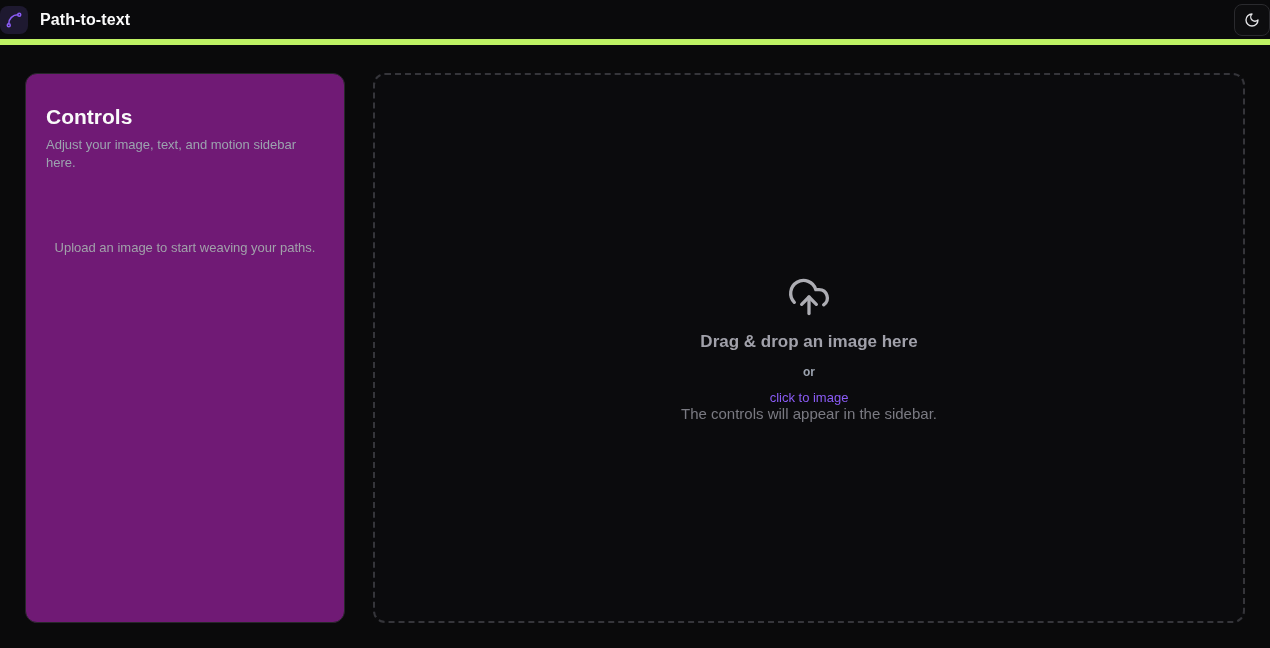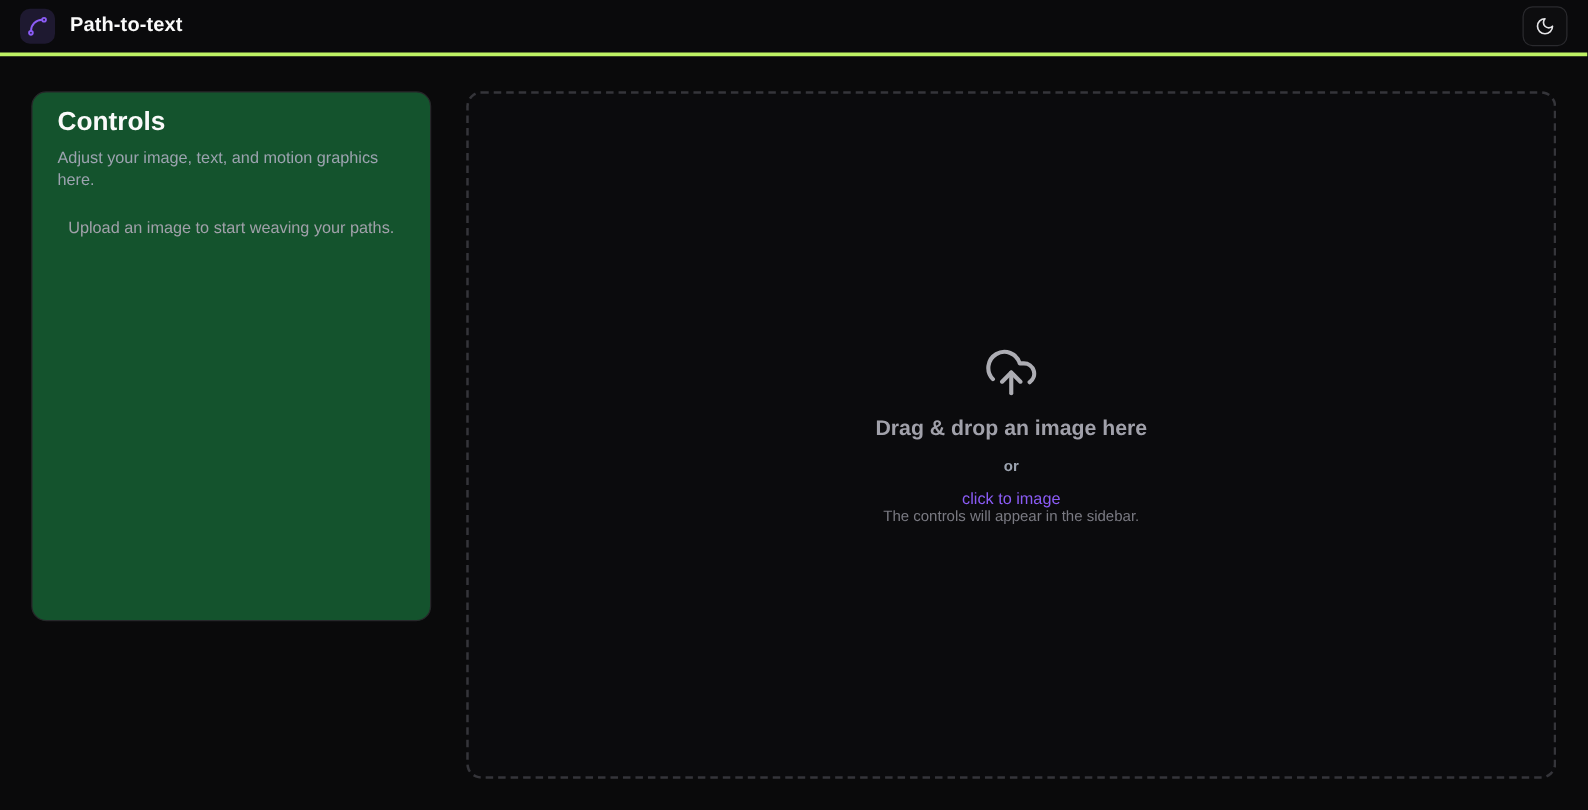--- a/index.html
+++ b/index.html
@@ -10,23 +10,23 @@
     background: #0a0a0b;
     font-family: "Liberation Sans", sans-serif;
     color: #fafafa;
   }
 
   
   .app-header {
     height: 45px;
     display: flex;
     align-items: center;
-    padding: 0 16px;
+    padding: 0 0;
     background: #0a0a0c;
-    border-bottom: 3px solid #bef264;
+    border-bottom: 6px solid #bef264;
   }
   .logo-box {
     width: 28px;
     height: 28px;
     border-radius: 8px;
     background: #1e1930;
     display: flex;
     align-items: center;
     justify-content: center;
     flex: 0 0 auto;
@@ -56,39 +56,39 @@
     display: flex;
     gap: 28px;
     padding: 28px 25px 25px 25px;
     height: 603px;
   }
 
   
   .controls-panel {
     width: 320px;
     flex: 0 0 auto;
-    height: 424px;
+    height: 550px;
     border: 1px solid #27272a;
     border-radius: 12px;
-    background: #14532d;
-    padding: 12px 20px;
+    background: #701a75;
+    padding: 31px 20px;
   }
   .controls-title {
     font-size: 21px;
     font-weight: bold;
     color: #fafafa;
     margin-bottom: 7px;
   }
   .controls-subtitle {
     font-size: 13px;
     color: #9ca3af;
     line-height: 1.4;
   }
   .controls-empty-hint {
-    margin-top: 21px;
+    margin-top: 68px;
     text-align: center;
     font-size: 13px;
     color: #a1a1aa;
   }
 
   
   .dropzone {
     flex: 1;
     height: 550px;
     border: 2px dashed #35353a;
@@ -114,21 +114,21 @@
     font-weight: bold;
   }
   .dz-browse {
     margin-top: 11px;
     font-size: 13px;
     color: #8b5cf6;
     cursor: pointer;
   }
   .dz-note {
     margin-top: 0;
-    font-size: 12px;
+    font-size: 15px;
     color: #7a7a82;
   }
 </style>
 </head>
 <body>
 
 <header class="app-header">
   <div class="logo-box">
     <span style="display:flex">
       <svg width="18" height="18" viewBox="0 0 24 24" fill="none" stroke="#8b5cf6" stroke-width="2" stroke-linecap="round" stroke-linejoin="round">
@@ -146,21 +146,21 @@
         <path d="M12 3a6 6 0 0 0 9 9 9 9 0 1 1-9-9Z"></path>
       </svg>
     </span>
   </button>
 </header>
 
 <main class="main">
 
   <aside class="controls-panel">
     <h2 class="controls-title">Controls</h2>
-    <p class="controls-subtitle">Adjust your image, text, and motion graphics here.</p>
+    <p class="controls-subtitle">Adjust your image, text, and motion sidebar here.</p>
     <p class="controls-empty-hint">Upload an image to start weaving your paths.</p>
   </aside>
 
   <section class="dropzone">
     <span class="dz-icon" style="display:flex">
       <svg width="44" height="44" viewBox="0 0 24 24" fill="none" stroke="currentColor" stroke-width="1.8" stroke-linecap="round" stroke-linejoin="round">
         <path d="M4 14.899A7 7 0 1 1 15.71 8h1.79a4.5 4.5 0 0 1 2.5 8.242"></path>
         <path d="M12 12v9"></path>
         <path d="m16 16-4-4-4 4"></path>
       </svg>

